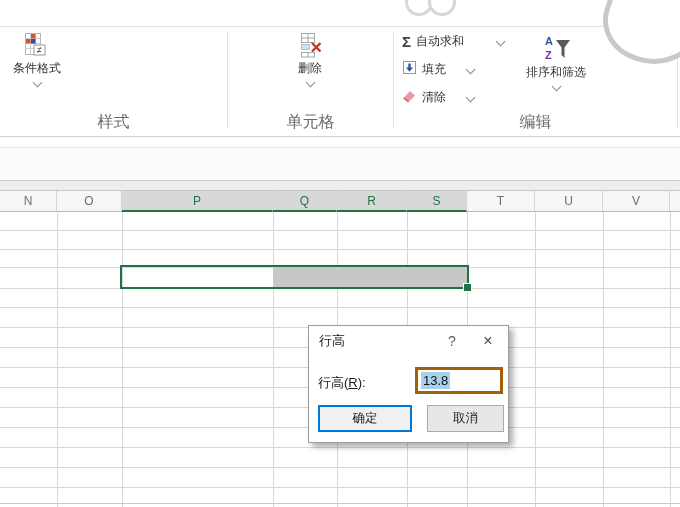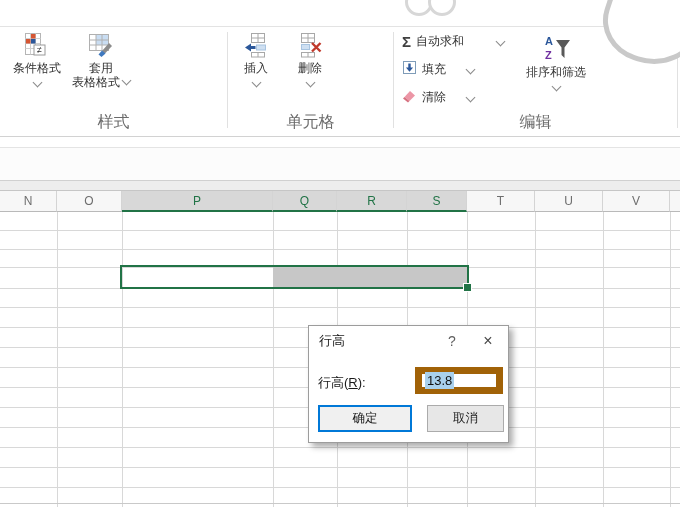--- a/index.html
+++ b/index.html
@@ -41,21 +41,21 @@
   .fillhandle{position:absolute;right:-5px;bottom:-5px;width:7px;height:7px;background:#217346;border:1px solid #fff;z-index:6;}
   
   .dialog{position:absolute;left:308px;top:325px;width:201px;height:118px;background:#fff;border:1px solid #9c9c9c;box-sizing:border-box;z-index:40;box-shadow:4px 4px 6px rgba(0,0,0,0.32);font-size:13px;}
   .dlg-title{position:absolute;left:0;top:0;right:0;height:30px;display:flex;align-items:center;}
   .dlg-title .ttl{margin-left:10px;color:#1a1a1a;}
   .dlg-btns{margin-left:auto;display:flex;}
   .dlg-hb{width:32px;height:30px;display:flex;align-items:center;justify-content:center;color:#5f5f5f;font-size:14px;}
   .dlg-xb{width:40px;height:30px;display:flex;align-items:center;justify-content:center;color:#4a4a4a;font-size:16px;}
   .dlg-label{position:absolute;left:10px;top:373px;}
   .dlg-label u{text-decoration:underline;}
-  .dlg-input{position:absolute;left:415px;top:367px;width:88px;height:27px;background:#fff;border:7px solid #a16207;box-sizing:border-box;display:flex;align-items:center;padding-left:3px;font-size:13px;color:#111;}
+  .dlg-input{position:absolute;left:415px;top:367px;width:88px;height:27px;background:#fff;border:3px solid #a16207;box-sizing:border-box;display:flex;align-items:center;padding-left:3px;font-size:13px;color:#111;}
   .dlg-input .selval{background:#a9d1ed;padding:1px 2px;}
   .btn{position:absolute;height:27px;box-sizing:border-box;display:flex;align-items:center;justify-content:center;font-size:12.5px;color:#1a1a1a;background:#e7e7e7;}
   .btn.ok{left:318px;top:405px;width:94px;border:2px solid #0078d7;background:#f0f0f0;}
   .btn.cancel{left:427px;top:405px;width:77px;border:1px solid #ababab;}
   text{font-family:"Liberation Sans","DejaVu Sans",sans-serif;}
 </style>
 </head>
 <body>
 
 <div class="ribbon">
@@ -74,56 +74,25 @@
         <rect x="7" y="7" width="4.5" height="4.5" fill="#2b579a"></rect>
         <rect x="2" y="7" width="4.5" height="4.5" fill="#d65532"></rect>
         <rect x="10" y="13" width="11" height="10" fill="#fff" stroke="#9a9a9a"></rect>
         <text x="15.5" y="21" font-size="9" text-anchor="middle" fill="#333">≠</text>
       </svg>
     </span>
     <span>条件格式</span>
     <span class="chev"></span>
   </div>
 
-  <div class="rbtn" style="left:70px;width:62px;">
-    <span class="ric">
-      <svg width="26" height="26" viewBox="0 0 26 26">
-        <rect x="1.5" y="2.5" width="19" height="16" fill="#fff" stroke="#b0b0b0"></rect>
-        <rect x="8" y="3" width="12" height="10" fill="#c9ddf2"></rect>
-        <line x1="8" y1="2.5" x2="8" y2="18.5" stroke="#b0b0b0"></line>
-        <line x1="14" y1="2.5" x2="14" y2="18.5" stroke="#b0b0b0"></line>
-        <line x1="1.5" y1="8" x2="20.5" y2="8" stroke="#b0b0b0"></line>
-        <line x1="1.5" y1="13" x2="20.5" y2="13" stroke="#b0b0b0"></line>
-        <polygon points="14,19 21,11 24,14 17,21.5" fill="#8c8c8c"></polygon>
-        <polygon points="10.5,22.5 14,18.5 17.5,21.5 13.5,25" fill="#3f79bf"></polygon>
-      </svg>
-    </span>
-    <span>套用</span>
-    <span><span>表格格式</span><span class="chev inline"></span></span>
-  </div>
 
 
   <div class="glabel" style="left:0;width:227px;">样式</div>
   <div class="rsep" style="left:227px;"></div>
 
-  <div class="rbtn" style="left:232px;width:48px;">
-    <span class="ric">
-      <svg width="24" height="26" viewBox="0 0 24 26">
-        <rect x="7.5" y="1.5" width="13" height="9" fill="#fff" stroke="#a8a8a8"></rect>
-        <line x1="14" y1="1.5" x2="14" y2="10.5" stroke="#a8a8a8"></line>
-        <line x1="7.5" y1="6" x2="20.5" y2="6" stroke="#a8a8a8"></line>
-        <path d="M1 15.5 l6 -4 v2.5 h4.5 v3 h-4.5 v2.5 z" fill="#2b579a"></path>
-        <rect x="12.5" y="13" width="9" height="5" fill="#cfe0f2" stroke="#a8c4e0"></rect>
-        <rect x="7.5" y="20.5" width="13" height="4.5" fill="#fff" stroke="#a8a8a8"></rect>
-        <line x1="14" y1="20.5" x2="14" y2="25" stroke="#a8a8a8"></line>
-      </svg>
-    </span>
-    <span>插入</span>
-    <span class="chev"></span>
-  </div>
 
   <div class="rbtn" style="left:286px;width:48px;">
     <span class="ric">
       <svg width="24" height="26" viewBox="0 0 24 26">
         <rect x="3.5" y="1.5" width="13" height="9" fill="#fff" stroke="#a8a8a8"></rect>
         <line x1="10" y1="1.5" x2="10" y2="10.5" stroke="#a8a8a8"></line>
         <line x1="3.5" y1="6" x2="16.5" y2="6" stroke="#a8a8a8"></line>
         <rect x="3.5" y="12.5" width="8" height="5" fill="#cfe0f2" stroke="#a8c4e0"></rect>
         <path d="M14 11 L22.5 19.5 M22.5 11 L14 19.5" stroke="#c0392b" stroke-width="2.4" fill="none"></path>
         <rect x="3.5" y="20.5" width="13" height="4.5" fill="#fff" stroke="#a8a8a8"></rect>

